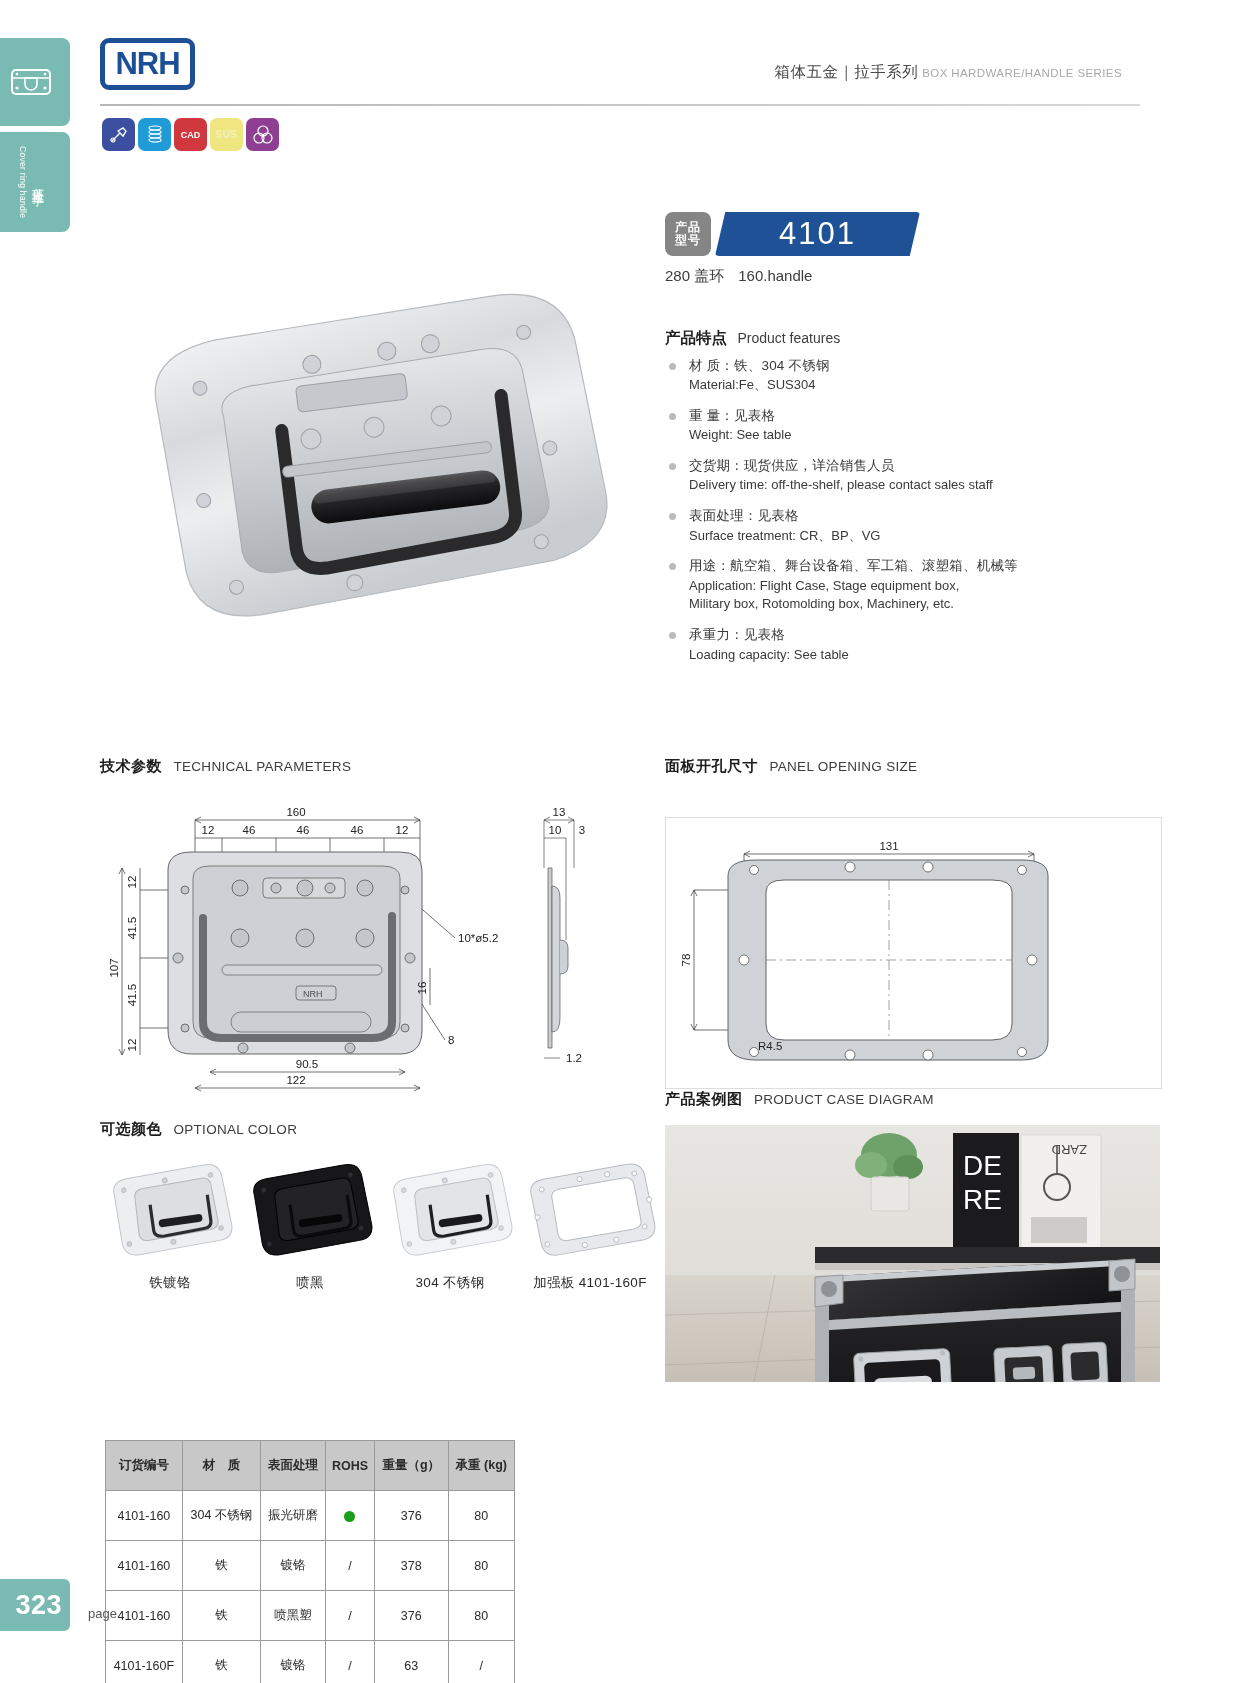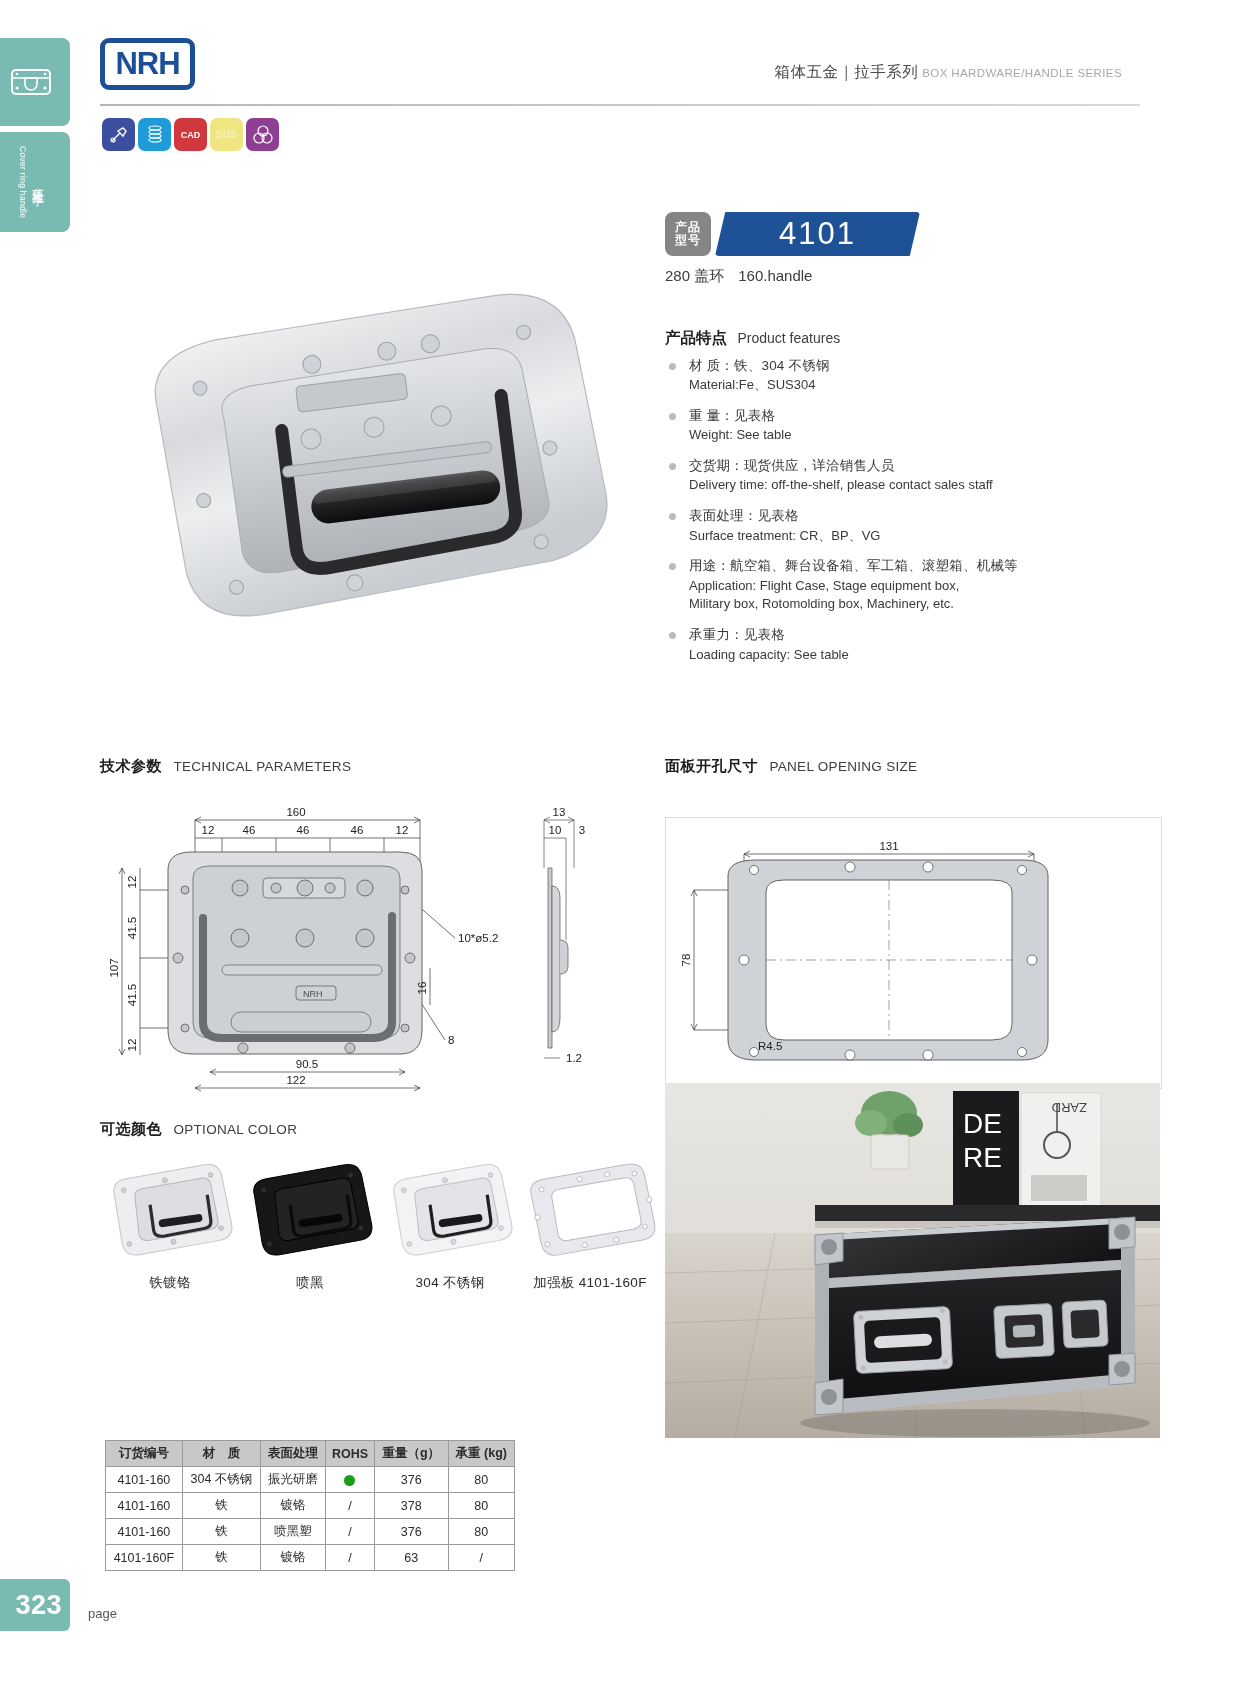--- a/index.html
+++ b/index.html
@@ -81,25 +81,25 @@
   #paneldraw{position:absolute;left:665px;top:790px;width:495px;height:270px;border:1px solid #ddd;margin-top:27px;}
   .dimtxt{font-size:11.5px;fill:#222;font-family:"Liberation Sans",sans-serif;}
 
   
   #colors{position:absolute;left:100px;top:1160px;width:560px;display:flex;gap:0;}
   .coloritem{width:140px;text-align:center;}
   .coloritem .sw{height:100px;display:flex;align-items:center;justify-content:center;}
   .coloritem .lb{font-size:13.5px;color:#2b2b2b;margin-top:14px;letter-spacing:.3px;}
 
   
-  #casephoto{position:absolute;left:665px;top:1083px;width:495px;height:355px;overflow:hidden;}
+  #casephoto{position:absolute;left:665px;top:1125px;width:495px;height:257px;overflow:hidden;}
 
   
   #spectable{position:absolute;left:105px;top:1440px;border-collapse:collapse;width:410px;}
-  #spectable th,#spectable td{border:1px solid #9a9a9a;text-align:center;font-size:12.5px;color:#2b2b2b;height:25px;padding:0 3px;}
+  #spectable th,#spectable td{border:1px solid #9a9a9a;text-align:center;font-size:12.5px;color:#2b2b2b;height:25px;padding:12px 3px;}
   #spectable thead th{background:#c8c8c8;font-weight:bold;font-size:12.5px;}
   #spectable tbody td{background:#fff;}
   .greendot{display:inline-block;width:11px;height:11px;border-radius:50%;background:#1a9e1a;vertical-align:middle;}
 </style>
 </head>
 <body>
 
 <div id="sidebar">
   <div class="tab-icon-box">
     <svg width="42" height="30" viewBox="0 0 42 30">

